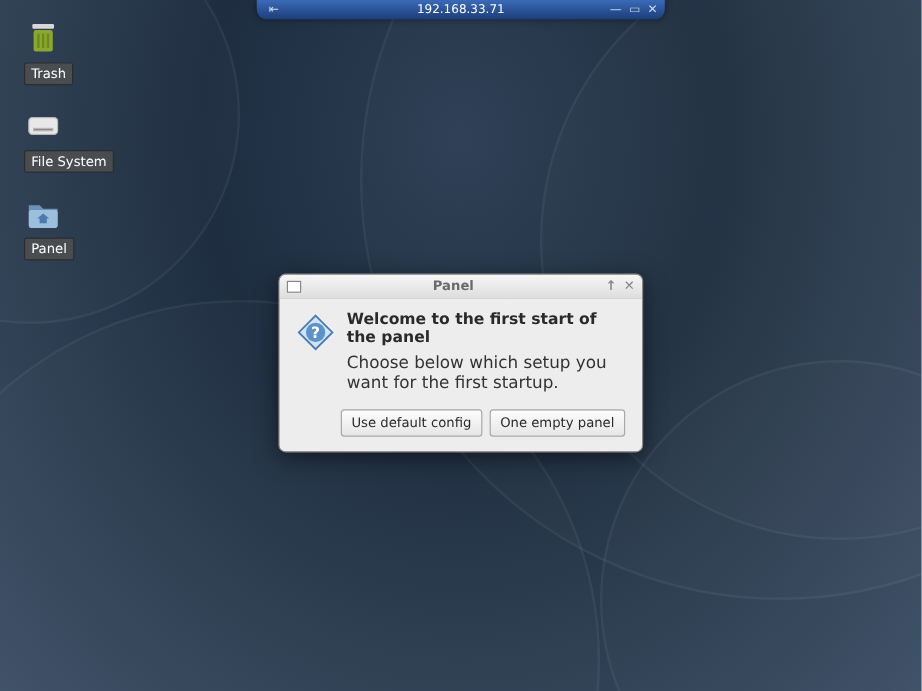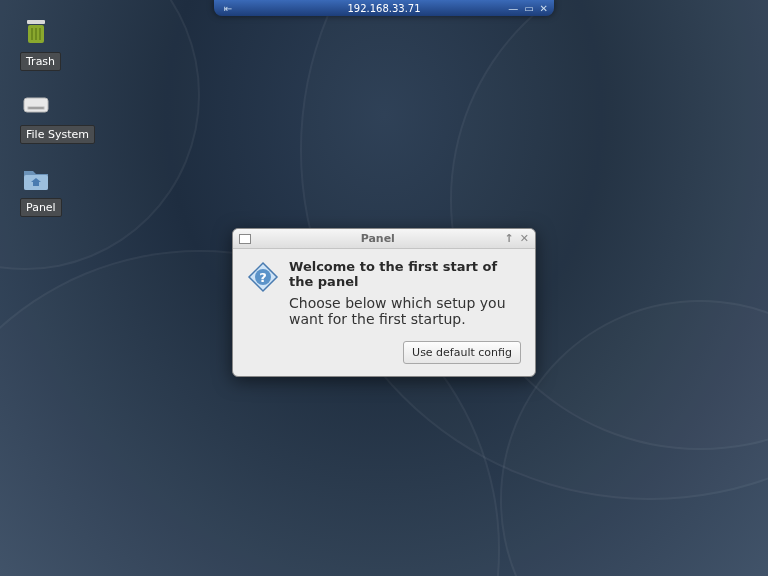--- a/index.html
+++ b/index.html
@@ -190,15 +190,16 @@
           <text x="16" y="21" text-anchor="middle" font-size="13" font-weight="bold" fill="#fff">?</text>
         </svg>
       </div>
       <div>
         <div class="dlg-heading">Welcome to the first start of the panel</div>
         <div class="dlg-sub">Choose below which setup you want for the first startup.</div>
       </div>
     </div>
     <div class="dlg-buttons">
       <button>Use default config</button>
+      <button>One empty panel</button>
     </div>
   </div>
 </div>
 
 </body></html>

